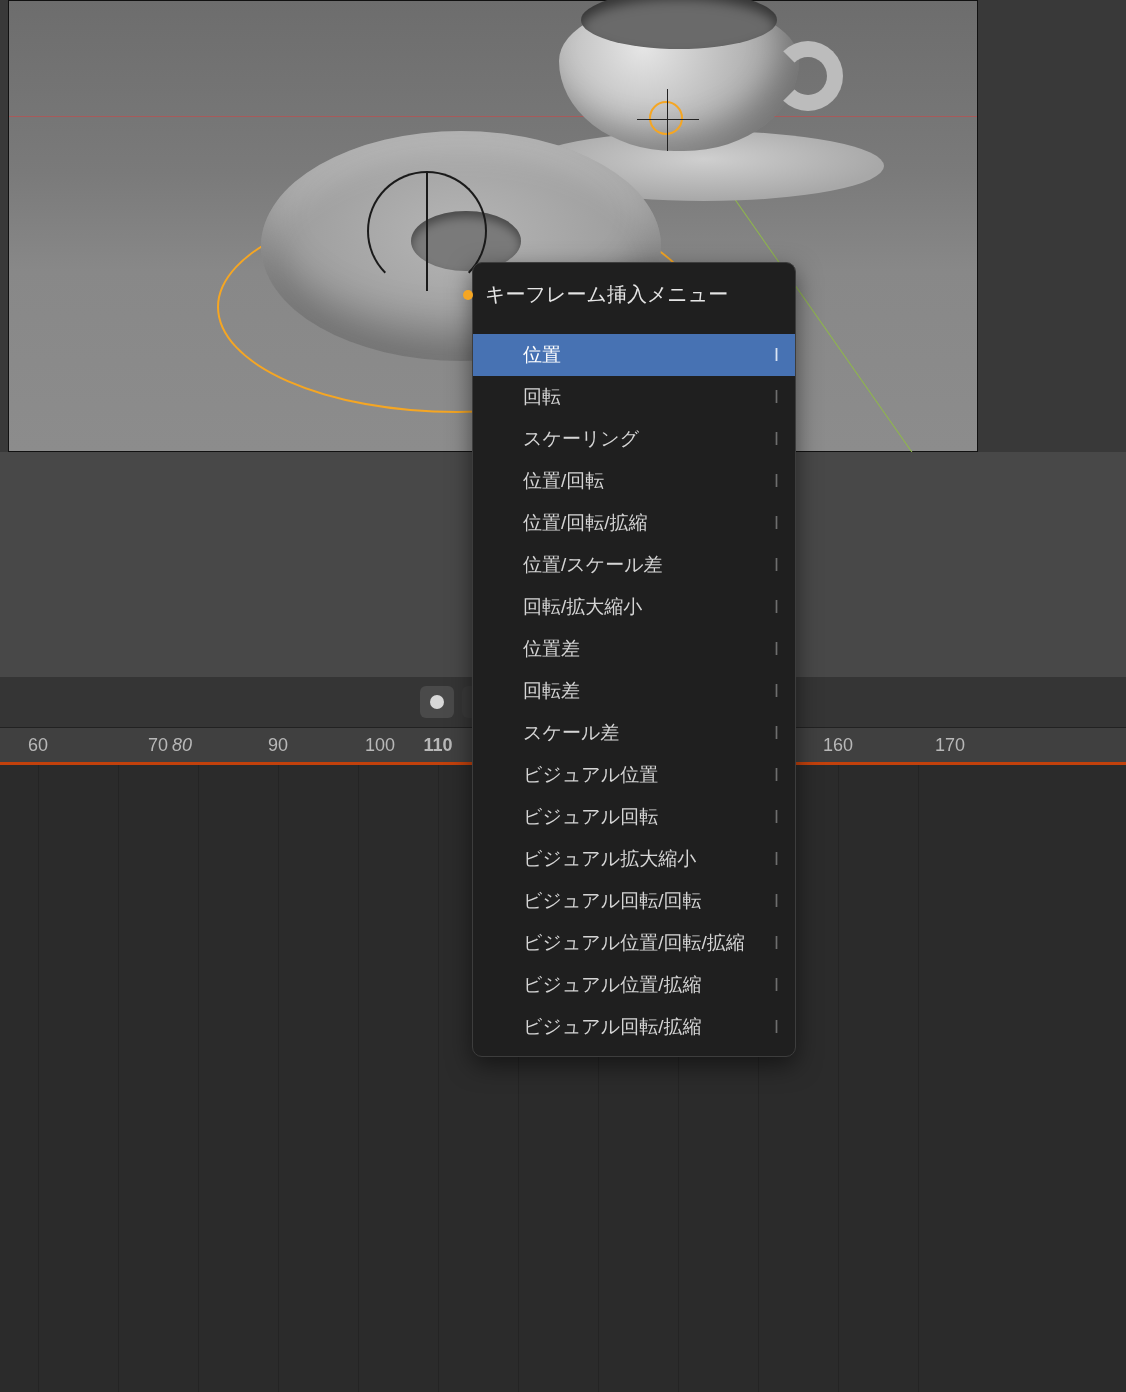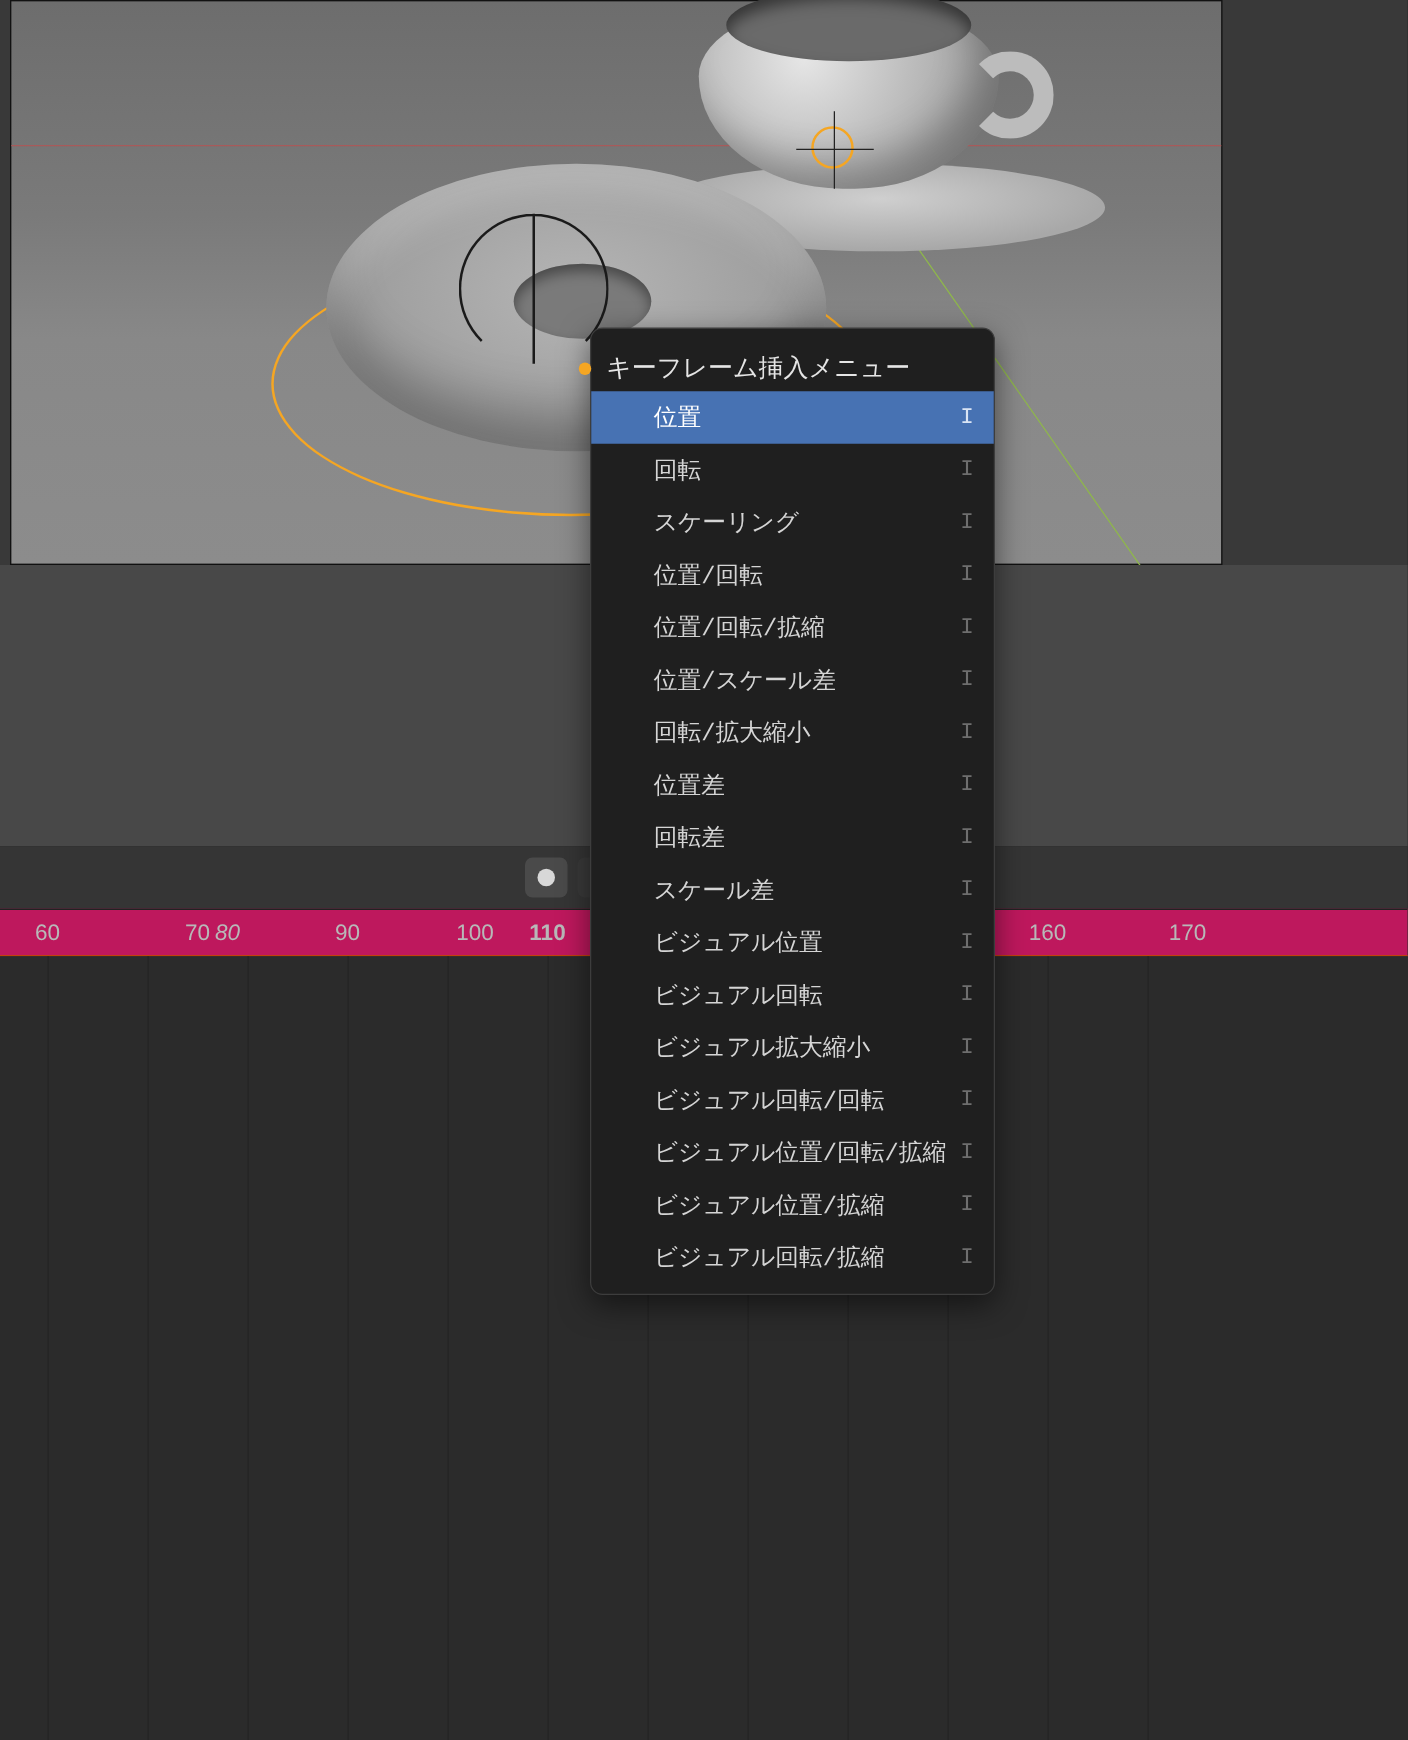--- a/index.html
+++ b/index.html
@@ -123,22 +123,22 @@
 .play-controls { display:flex; gap:8px; }
 .pc-btn {
   width:34px; height:32px; border-radius:6px;
   background:#3a3a3a; display:flex; align-items:center; justify-content:center;
   color:#cfcfcf; font-size:14px;
 }
 .pc-btn.active { background:#4a4a4a; }
 .pc-btn .dot { width:14px; height:14px; border-radius:50%; background:#d8d8d8; }
 
 .ruler {
-  height: 38px; background:#be185d; position:relative;
-  border-top:1px solid #222; border-bottom:1px solid #c2410c;text-align:right;
+  height: 38px; background:#404040; position:relative;
+  border-top:1px solid #222; border-bottom:3px solid #c2410c;text-align:right;
 }
 .ruler .tick {
   position:absolute; top:0; height:100%;
   color:#b8b8b8; font-size:18px;
   display:flex; align-items:center; justify-content:center;
   transform: translateX(-50%);
 }
 .frames-area { position:relative; height:627px; background:#2b2b2b; }
 .frames-area .grid {
   position:absolute; top:0; bottom:0; width:1px; background:#242424;
@@ -151,33 +151,32 @@
   width: 324px;
   background:#1f1f1f;
   border:1px solid #3d3d3d;
   border-radius:10px;
   box-shadow: 0 8px 24px rgba(0,0,0,.5);
   padding: 6px 0 8px;
   z-index: 50;
 }
 .menu-title {
   color:#e5e5e5; font-size:20px;
-  padding: 12px 18px 5px;
+  padding: 12px 18px 26px;
   display:flex; align-items:center; gap:12px;
 }
 .menu-title .bullet {
   width:10px; height:10px; border-radius:50%; background:#f5a623;
   flex: 0 0 auto; margin-left:-28px;
 }
 .menu-item {
   display:flex; align-items:center; justify-content:space-between;
   padding: 8px 16px 8px 50px;
   color:#d5d5d5; font-size:19px;
   cursor:pointer;
-  font-family:Liberation Mono, monospace;
 }
 .menu-item .shortcut { color:#6e6e6e; font-size:18px; }
 .menu-item.highlight { background:#4772b3; color:#fff; }
 .menu-item.highlight .shortcut { color:#d9e4f4; }
 </style>
 </head>
 <body>
 
 <div class="viewport">
   <div class="horizon"></div>

